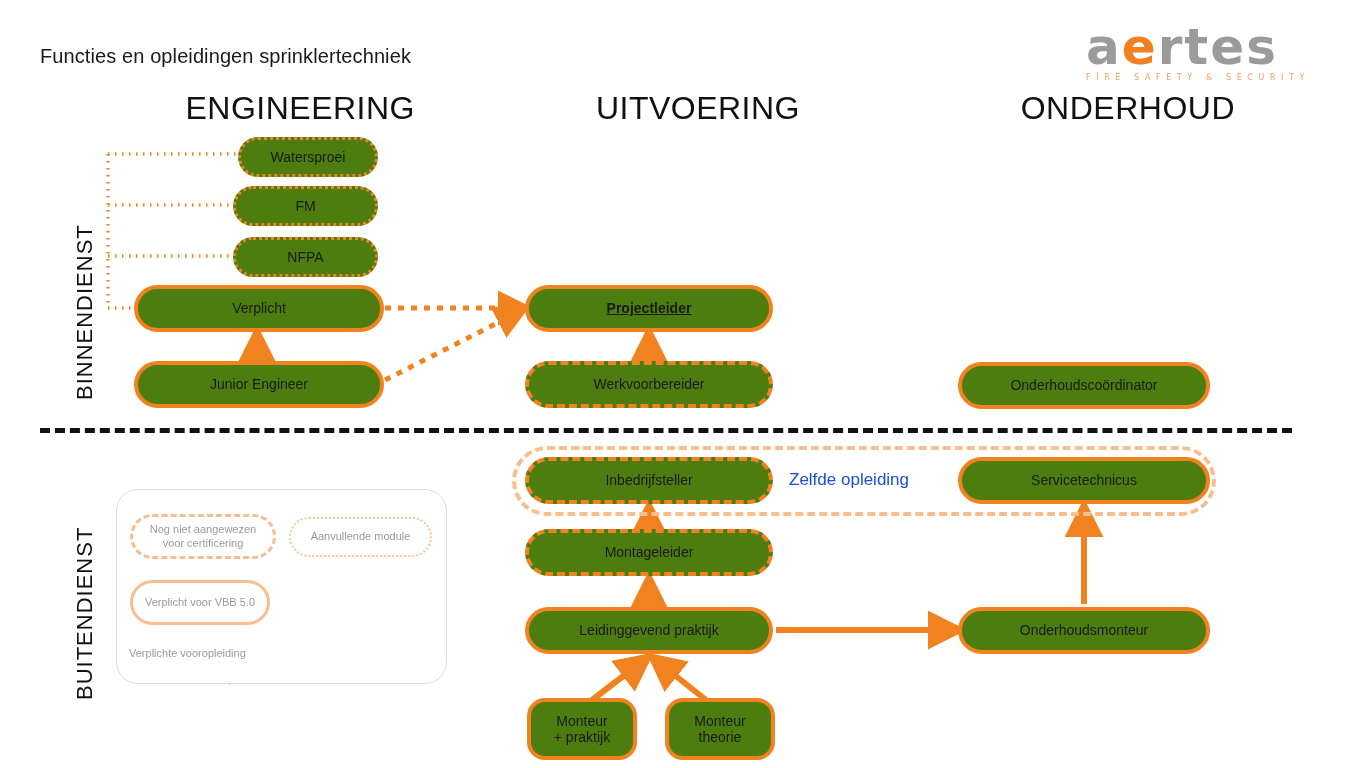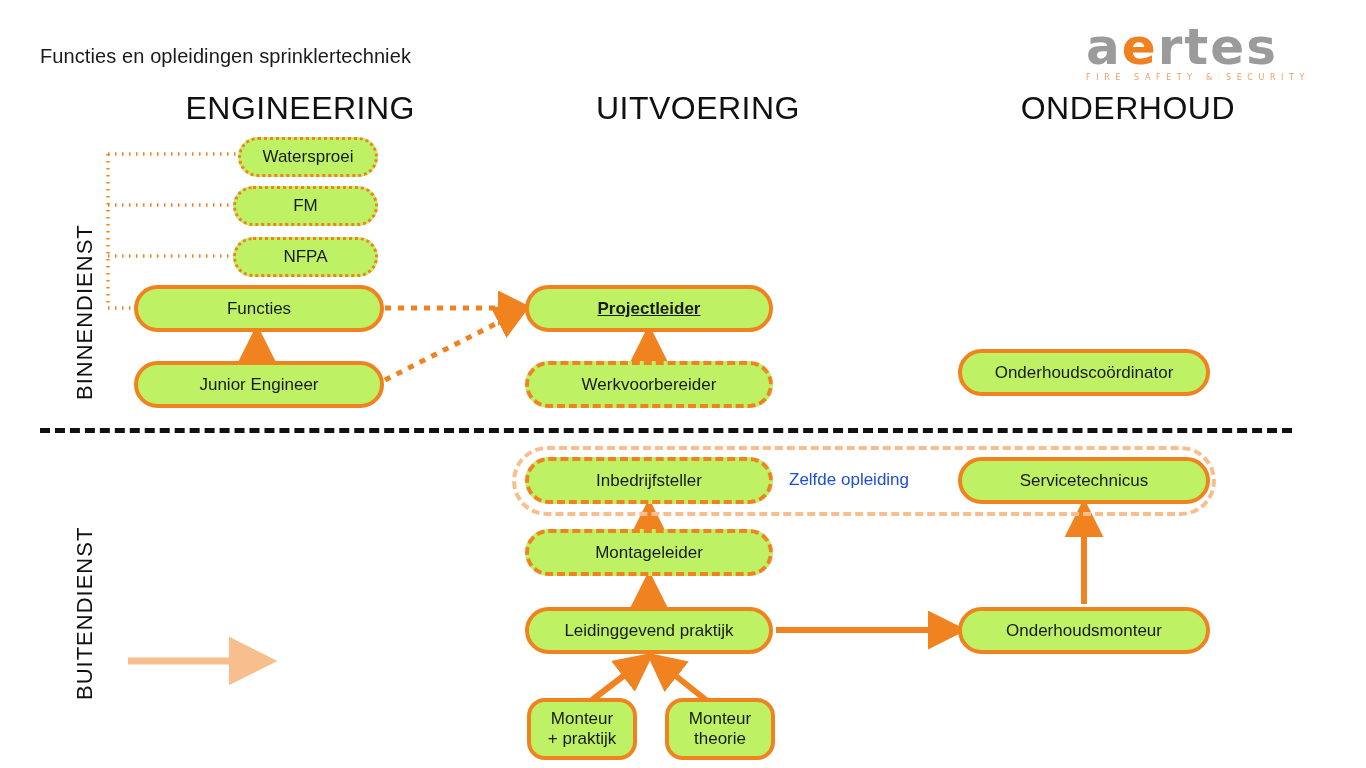--- a/index.html
+++ b/index.html
@@ -44,23 +44,23 @@
     font-size:8px;color:#F0A060;letter-spacing:5.6px;
     font-family:"DejaVu Sans", sans-serif;
   }
 
   
   .node{
     position:absolute;
     box-sizing:border-box;
     display:flex;align-items:center;justify-content:center;
     text-align:center;
-    background:#bef264;
+    background:#4d7c0f;
     color:#1a1a1a;
-    font-size:17px;
+    font-size:14px;
     line-height:1.15;
     border-radius:999px;
     padding:2px 10px;
   }
   .n-solid{ border:4px solid #F0821F; }
   .n-dashed{ border:4px dashed #F0821F; }
   .n-dotted{ border:3px dotted #F0821F; }
   .n-bold   { font-weight:bold; text-decoration:underline; }
   .n-sq{ border-radius:18px; }
 
@@ -164,41 +164,53 @@
     <path d="M128,661 L253,661" stroke="#F8BE8E" stroke-width="7" fill="none" marker-end="url(#ahl)"></path>
   </svg>
 
   <div class="group-box" style="left:512px;top:446px;width:704px;height:70px;"></div>
   <div class="group-note" style="left:789px;top:470px;">Zelfde opleiding</div>
 
   <div class="node n-dotted" style="left:238px;top:137px;width:140px;height:40px;">Watersproei</div>
   <div class="node n-dotted" style="left:233px;top:186px;width:145px;height:40px;">FM</div>
   <div class="node n-dotted" style="left:233px;top:237px;width:145px;height:40px;">NFPA</div>
 
-  <div class="node n-solid" style="left:134px;top:285px;width:250px;height:47px;">Functies</div>
+  <div class="node n-solid" style="left:134px;top:285px;width:250px;height:47px;">Verplicht</div>
   <div class="node n-solid" style="left:134px;top:361px;width:250px;height:47px;">Junior Engineer</div>
 
   <div class="node n-solid n-bold" style="left:525px;top:285px;width:248px;height:47px;text-align:right;">Projectleider</div>
   <div class="node n-dashed" style="left:525px;top:361px;width:248px;height:47px;">Werkvoorbereider</div>
 
-  <div class="node n-solid" style="left:958px;top:349px;width:252px;height:47px;">Onderhoudscoördinator</div>
+  <div class="node n-solid" style="left:958px;top:362px;width:252px;height:47px;">Onderhoudscoördinator</div>
 
   <div class="node n-dashed" style="left:525px;top:457px;width:248px;height:47px;">Inbedrijfsteller</div>
   <div class="node n-solid" style="left:958px;top:457px;width:252px;height:47px;">Servicetechnicus</div>
 
   <div class="node n-dashed" style="left:525px;top:529px;width:248px;height:47px;">Montageleider</div>
 
   <div class="node n-solid" style="left:525px;top:607px;width:248px;height:47px;">Leidinggevend praktijk</div>
   <div class="node n-solid" style="left:958px;top:607px;width:252px;height:47px;">Onderhoudsmonteur</div>
 
   <div class="node n-solid n-sq" style="left:527px;top:698px;width:110px;height:62px;flex-direction:column;">
     <span>Monteur</span>
     <span>+ praktijk</span>
   </div>
   <div class="node n-solid n-sq" style="left:665px;top:698px;width:110px;height:62px;flex-direction:column;">
     <span>Monteur</span>
     <span>theorie</span>
   </div>
 
+  <div class="legend">
+    <div class="lg-item lg-dashed" style="left:13px;top:24px;width:146px;height:45px;flex-direction:column;">
+      <span>Nog niet aangewezen</span>
+      <span>voor certificering</span>
+    </div>
+
+    <div class="lg-item lg-dotted" style="left:172px;top:27px;width:143px;height:40px;">Aanvullende module</div>
+
+    <div class="lg-item lg-solid" style="left:13px;top:90px;width:140px;height:45px;">Verplicht voor VBB 5.0</div>
+
+    <div class="lg-arrow-text" style="left:12px;top:157px;">Verplichte vooropleiding</div>
+  </div>
 
   <div class="divider"></div>
 
 </div>
 
 </body></html>

